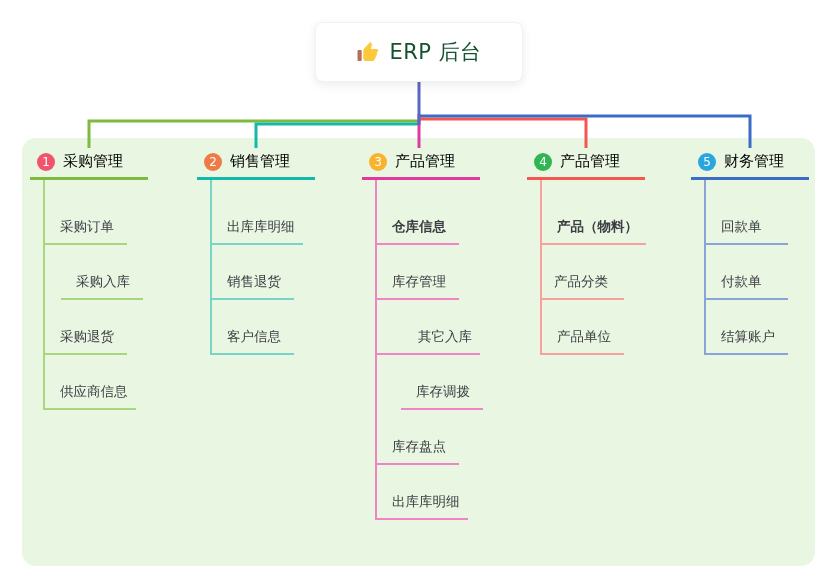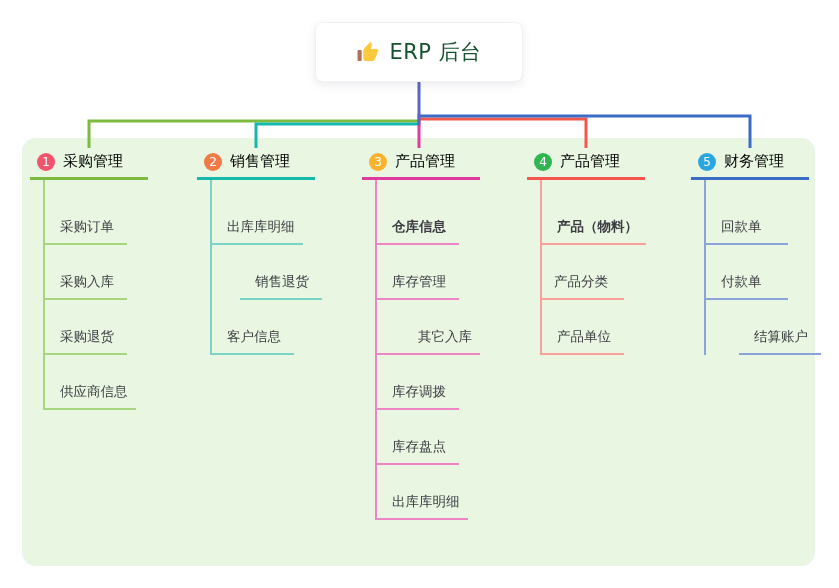--- a/index.html
+++ b/index.html
@@ -121,48 +121,48 @@
 </div>
 
 <div class="branches">
   <div class="branch" style="left: 30px;">
     <div class="branch-title" style="border-bottom-color: rgb(124, 187, 63);">
       <span class="badge" style="background: rgb(240, 85, 109);">1</span>
       <span class="branch-label">采购管理</span>
     </div>
     <div class="children" style="border-left-color: rgb(168, 214, 127);">
         <div class="child" style="border-bottom-color: rgb(168, 214, 127);">采购订单</div>
-        <div class="child" style="border-bottom-color: rgb(168, 214, 127);">采购入库</div>
+        <div class="child" style="border-bottom-color: rgb(168, 214, 127); margin-left: 16px;">采购入库</div>
         <div class="child" style="border-bottom-color: rgb(168, 214, 127);">采购退货</div>
         <div class="child" style="border-bottom-color: rgb(168, 214, 127);">供应商信息</div>
       </div>
   </div>
 
   <div class="branch" style="left: 197px;">
     <div class="branch-title" style="border-bottom-color: rgb(20, 185, 172);">
       <span class="badge" style="background: rgb(240, 122, 69);">2</span>
       <span class="branch-label">销售管理</span>
     </div>
     <div class="children" style="border-left-color: rgb(121, 211, 201);">
         <div class="child" style="border-bottom-color: rgb(121, 211, 201);">出库库明细</div>
-        <div class="child" style="border-bottom-color: rgb(121, 211, 201); margin-left: 28px;">销售退货</div>
+        <div class="child" style="border-bottom-color: rgb(121, 211, 201);">销售退货</div>
         <div class="child" style="border-bottom-color: rgb(121, 211, 201);">客户信息</div>
       </div>
   </div>
 
   <div class="branch" style="left: 362px;">
     <div class="branch-title" style="border-bottom-color: rgb(223, 58, 157);">
       <span class="badge" style="background: rgb(249, 179, 46);">3</span>
       <span class="branch-label">产品管理</span>
     </div>
     <div class="children" style="border-left-color: rgb(239, 133, 197);">
         <div class="child" style="border-bottom-color: rgb(239, 133, 197); font-weight: bold;">仓库信息</div>
         <div class="child" style="border-bottom-color: rgb(239, 133, 197);">库存管理</div>
         <div class="child" style="border-bottom-color: rgb(239, 133, 197); padding-left: 41px;">其它入库</div>
-        <div class="child" style="border-bottom-color: rgb(239, 133, 197);">库存调拨</div>
+        <div class="child" style="border-bottom-color: rgb(239, 133, 197); margin-left: 24px;">库存调拨</div>
         <div class="child" style="border-bottom-color: rgb(239, 133, 197);">库存盘点</div>
         <div class="child" style="border-bottom-color: rgb(239, 133, 197);">出库库明细</div>
       </div>
   </div>
 
   <div class="branch" style="left: 527px;">
     <div class="branch-title" style="border-bottom-color: rgb(244, 87, 77);">
       <span class="badge" style="background: rgb(48, 181, 82);">4</span>
       <span class="branch-label">产品管理</span>
     </div>
@@ -174,16 +174,16 @@
   </div>
 
   <div class="branch" style="left: 691px;">
     <div class="branch-title" style="border-bottom-color: rgb(60, 109, 198);">
       <span class="badge" style="background: rgb(41, 166, 224);">5</span>
       <span class="branch-label">财务管理</span>
     </div>
     <div class="children" style="border-left-color: rgb(138, 164, 218);">
         <div class="child" style="border-bottom-color: rgb(138, 164, 218);">回款单</div>
         <div class="child" style="border-bottom-color: rgb(138, 164, 218);">付款单</div>
-        <div class="child" style="border-bottom-color: rgb(138, 164, 218); margin-left: 33px;">结算账户</div>
+        <div class="child" style="border-bottom-color: rgb(138, 164, 218);">结算账户</div>
       </div>
   </div>
 </div>
 
 </body></html>

